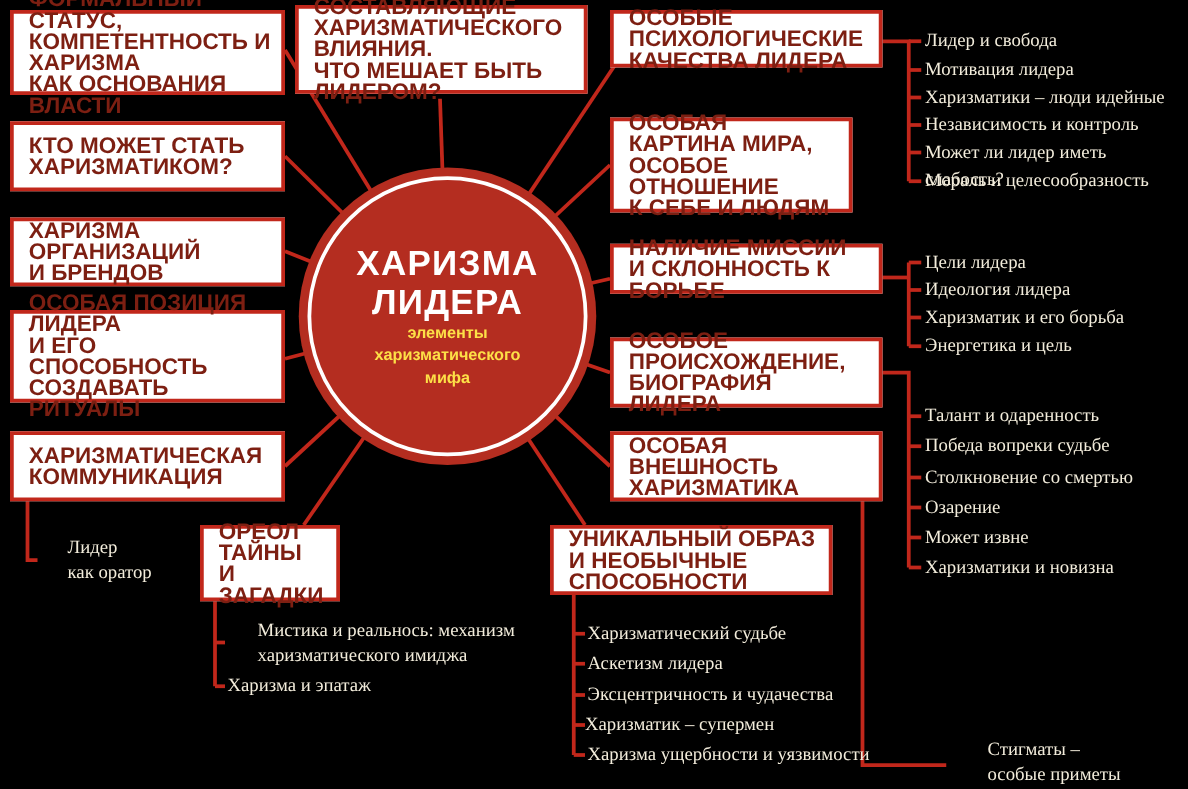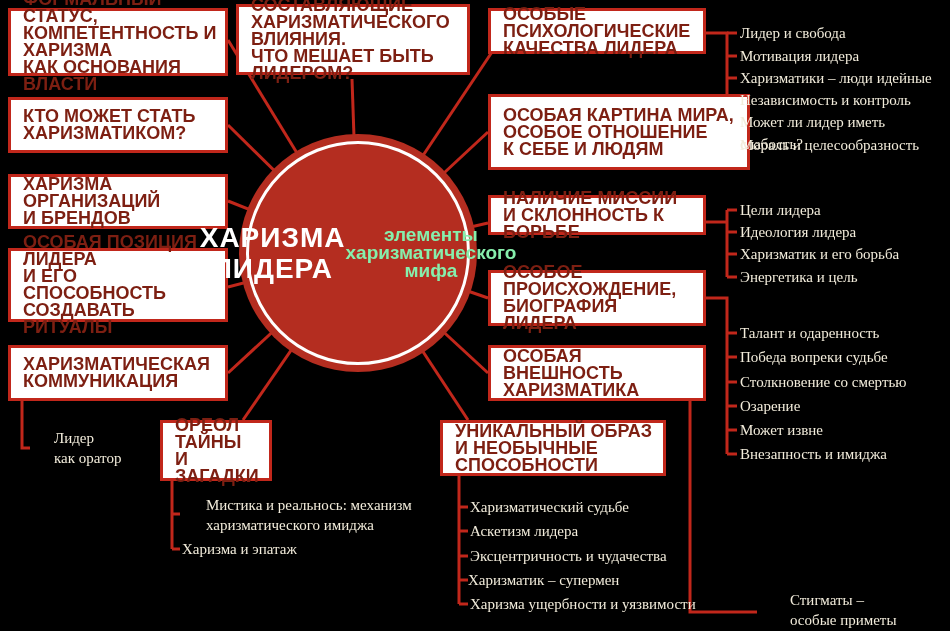--- a/index.html
+++ b/index.html
@@ -23,25 +23,25 @@
     font-weight:bold; font-size:18px; line-height:17px;
     color:var(--box-text,#7d1f12);
     white-space:pre-line;
   }
   .circle {
     position:absolute; left:246px; top:141px; width:224px; height:224px;
     border-radius:50%;
     background:var(--circle-fill,#b42d20);
     border:3px solid #fff;
     box-shadow:0 0 0 7px var(--circle-fill,#b42d20);
-    display:flex; flex-direction:row; align-items:center; justify-content:center;
+    display:flex; flex-direction:column; align-items:center; justify-content:center;
     text-align:center;
   }
   .circle-title { color:#fff; font-weight:bold; font-size:28px; line-height:31px; letter-spacing:1px; white-space:pre-line; }
-  .circle-sub { color:#86efac; font-weight:bold; font-size:19px; line-height:18px; margin-top:0; white-space:pre-line; }
+  .circle-sub { color:#fde047; font-weight:bold; font-size:13px; line-height:18px; margin-top:0; white-space:pre-line; }
   .leaf {
     position:absolute;
     color:var(--leaf-text,#f2ecdb);
     font-family:"Liberation Serif", serif;
     font-size:15px; line-height:22px;
     white-space:pre-line;
   }
   .leaf.two { line-height:20px;margin-left:24px; }
 </style>
 </head>
@@ -132,21 +132,21 @@
   <div class="node" style="left:236px;top:4px;width:234px;height:71px">
     <span class="node-label">СОСТАВЛЯЮЩИЕ
 ХАРИЗМАТИЧЕСКОГО ВЛИЯНИЯ.
 ЧТО МЕШАЕТ БЫТЬ ЛИДЕРОМ?</span>
   </div>
 
   <div class="node" style="left:488px;top:8px;width:218px;height:46px">
     <span class="node-label">ОСОБЫЕ ПСИХОЛОГИЧЕСКИЕ
 КАЧЕСТВА ЛИДЕРА</span>
   </div>
-  <div class="node" style="left:488px;top:94px;width:262px;height:76px">
+  <div class="node" style="left:488px;top:94px;width:194px;height:76px">
     <span class="node-label">ОСОБАЯ КАРТИНА МИРА,
 ОСОБОЕ ОТНОШЕНИЕ
 К СЕБЕ И ЛЮДЯМ</span>
   </div>
   <div class="node" style="left:488px;top:195px;width:218px;height:40px">
     <span class="node-label">НАЛИЧИЕ МИССИИ
 И СКЛОННОСТЬ К БОРЬБЕ</span>
   </div>
   <div class="node" style="left:488px;top:270px;width:218px;height:56px">
     <span class="node-label">ОСОБОЕ ПРОИСХОЖДЕНИЕ,
@@ -187,21 +187,21 @@
   <div class="leaf" style="left:740px;top:199px">Цели лидера</div>
   <div class="leaf" style="left:740px;top:221px">Идеология лидера</div>
   <div class="leaf" style="left:740px;top:243px">Харизматик и его борьба</div>
   <div class="leaf" style="left:740px;top:266px">Энергетика и цель</div>
 
   <div class="leaf" style="left:740px;top:322px">Талант и одаренность</div>
   <div class="leaf" style="left:740px;top:346px">Победа вопреки судьбе</div>
   <div class="leaf" style="left:740px;top:371px">Столкновение со смертью</div>
   <div class="leaf" style="left:740px;top:395px">Озарение</div>
   <div class="leaf" style="left:740px;top:419px">Может извне</div>
-  <div class="leaf" style="left:740px;top:443px">Внезапность и имиджа</div>
+  <div class="leaf" style="left:740px;top:443px">Харизматики и новизна</div>
 
   <div class="leaf two" style="left:766px;top:590px">Стигматы –
 особые приметы</div>
 
   <div class="leaf two" style="left:182px;top:495px">Мистика и реальнось: механизм
 харизматического имиджа</div>
   <div class="leaf" style="left:182px;top:538px">Харизма и эпатаж</div>
 
   <div class="leaf" style="left:470px;top:496px">Харизматический судьбе</div>
   <div class="leaf" style="left:470px;top:520px">Аскетизм лидера</div>

